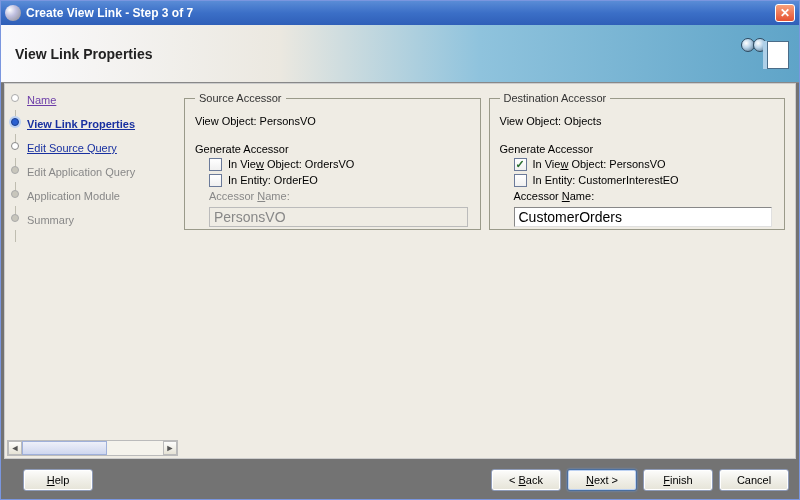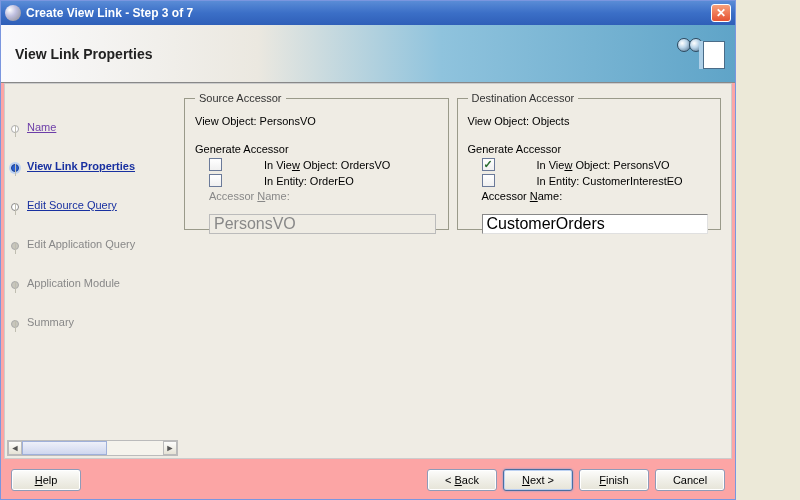--- a/index.html
+++ b/index.html
@@ -3,23 +3,23 @@
 <meta charset="utf-8">
 <style>
   * { box-sizing: border-box; }
   body {
     margin: 0;
     font-family: Tahoma, Arial, sans-serif;
     font-size: 11px;
     background: #ece9d8;
   }
   .window {
-    width: 736px;
+    width: 800px;
     height: 500px;
-    background: #fca5a5;
+    background: #737373;
     border: 1px solid #7a96df;
     position: relative;
   }
   .titlebar {
     height: 24px;
     background: linear-gradient(to bottom, #5a8cd6 0%, #3b6fc7 50%, #2f5fb8 100%);
     color: #fff;
     display: flex;
     align-items: center;
     padding: 0 4px;
@@ -85,24 +85,23 @@
     height: 16px;
     background: #f2f0e8;
     border: 1px solid #bbb;
     display:flex;
   }
   .nav-scroll .arrow { width:14px; background:linear-gradient(#fdfdfc,#e6e3d6); border:1px solid #bbb; display:flex;align-items:center;justify-content:center;font-size:9px;color:#555;}
   .nav-scroll .track { flex:1; background:#f5f3ec; position:relative;}
   .nav-scroll .thumb { position:absolute; left:0; top:0; height:100%; width:60%; background:linear-gradient(#eef0f9,#cfd7ef); border:1px solid #9fb0da;}
   .step {
     display: flex;
-    align-items: flex-end;
+    align-items: flex-start;
     height: 24px;
     position: relative;
-    margin-top: 15px;
   }
   .step .dot {
     width: 8px; height: 8px; border-radius: 50%;
     background: #c8c6bc; border: 1px solid #aaa;
     margin-right: 8px;
     flex-shrink:0;
   }
   .step.current .dot { background: #2a5fd0; border-color:#1a3f90; box-shadow: 0 0 0 2px #bcd1f2; }
   .step.done .dot { background: #fff; border-color:#aaa; }
   .step .label { white-space: nowrap; text-decoration: underline; }
@@ -130,50 +129,49 @@
     min-width: 0;
     height: 138px;
   }
   fieldset.box legend {
     padding: 0 4px;
     color: #333;
   }
   .row { margin: 3px 0; }
   .subhead { margin-top: 16px; }
   .chkline {
-    display: flex; align-items: center;
+    display: flex; align-items: flex-start;
     margin: 3px 0 3px 14px;
-    gap: 36px;
   }
   .chk {
     width: 13px; height: 13px;
     border: 1px solid #6b7a99;
     background: linear-gradient(#fff,#f0f0f0);
     margin-right: 6px;
     display:flex;align-items:center;justify-content:center;
     font-size:11px; color:#2a6d2f; font-weight:bold;
     line-height:1;
   }
   .field-label { margin-left:14px; }
   .field-label.disabled { color:#888; }
   .text-input {
-    margin-left:14px; margin-top:9px;
+    margin-left:14px; margin-top:2px;
     height: 20px;
     width: calc(100% - 16px);
     background: #fff;
     border-top:1px solid #888; border-left:1px solid #888;
     border-right:1px solid #e0e0e0; border-bottom:1px solid #e0e0e0;
     padding: 2px 4px;
-    font-family: inherit; font-size: 16px;
+    font-family: inherit; font-size: 14px;
   }
   .text-input.disabled { background:#efece4; color:#888; border-color:#bbb;}
   .u { text-decoration: underline; }
   .footer {
     position: absolute;
-    bottom: 0; left: 0; right: 0;
+    bottom: 0; left: 12px; right: 0;
     height: 38px;
     display: flex;
     align-items: center;
     padding: 0 10px;
   }
   .btn {
     height: 22px;
     min-width: 70px;
     background: linear-gradient(#fdfdfc, #f0efe8 50%, #e6e4d8);
     border: 1px solid #8e9bb8;

